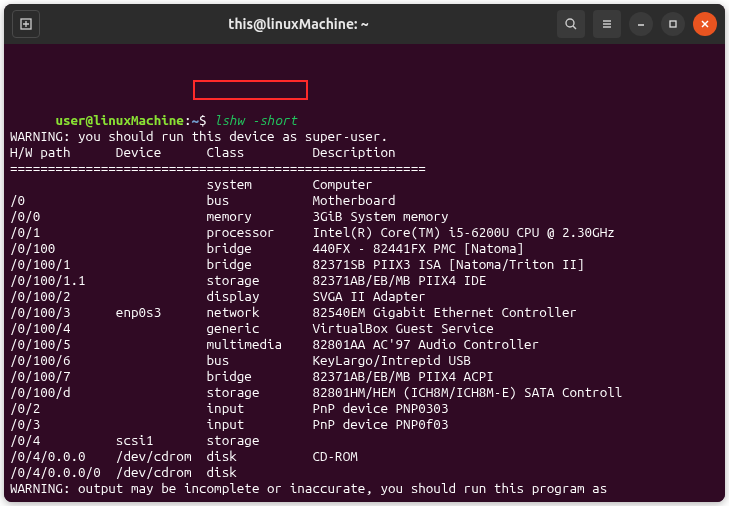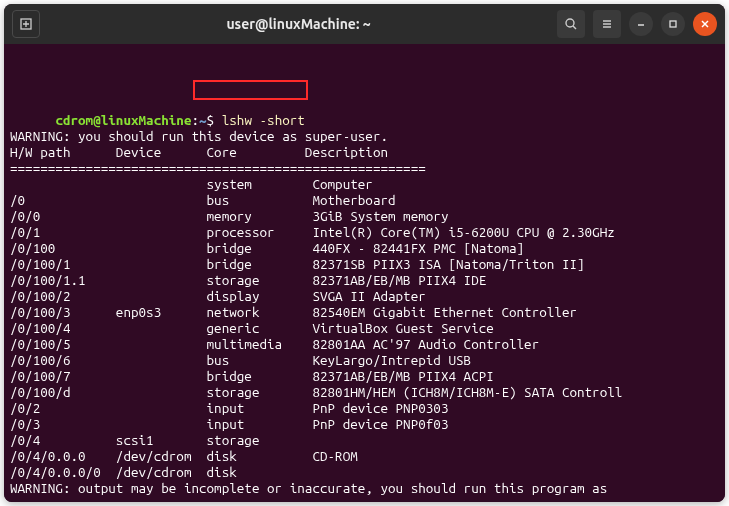--- a/index.html
+++ b/index.html
@@ -73,21 +73,21 @@
       line-height: 16px;
       padding: 4px 6px;
       white-space: pre;
       overflow: hidden;
       font-family: 'Ubuntu Mono', 'Consolas', monospace;
     }
     .prompt-user { color: #8ae234; font-weight: bold; }
     .prompt-colon { color: #ffffff; }
     .prompt-path { color: #729fcf; font-weight: bold; }
     .prompt-dollar { color: #ffffff; }
-    .cmd { color: #fef9c3; }
+    .cmd { color: #22c55e; font-style: italic; }
     .highlight-box {
       border: 2px solid #ff2a2a;
       position: absolute;
     }
     .line { white-space: pre; }
     .term-wrap { position: relative; }
   </style>
 </head>
 <body>
 
@@ -95,21 +95,21 @@
   <div class="titlebar">
     <div class="tb-left">
       <div class="tb-btn">
         <svg width="14" height="14" viewBox="0 0 14 14">
             <rect x="2" y="2" width="10" height="10" fill="none" stroke="#ccc" stroke-width="1.3"></rect>
             <line x1="7" y1="4" x2="7" y2="10" stroke="#ccc" stroke-width="1.3"></line>
             <line x1="4" y1="7" x2="10" y2="7" stroke="#ccc" stroke-width="1.3"></line>
           </svg>
       </div>
     </div>
-    <div class="tb-title">user@linuxMachine: ~</div>
+    <div class="tb-title">this@linuxMachine: ~</div>
     <div class="tb-right">
       <div class="tb-sq">
         <svg width="14" height="14" viewBox="0 0 14 14">
             <circle cx="6" cy="6" r="4" fill="none" stroke="#ccc" stroke-width="1.4"></circle>
             <line x1="9" y1="9" x2="12" y2="12" stroke="#ccc" stroke-width="1.4"></line>
           </svg>
       </div>
       <div class="tb-sq">
         <svg width="14" height="14" viewBox="0 0 14 14">
             <line x1="3" y1="4" x2="11" y2="4" stroke="#ccc" stroke-width="1.5"></line>
@@ -132,23 +132,23 @@
             <line x1="2" y1="2" x2="8" y2="8" stroke="#fff" stroke-width="1.5"></line>
             <line x1="8" y1="2" x2="2" y2="8" stroke="#fff" stroke-width="1.5"></line>
           </svg>
       </div>
     </div>
   </div>
 
   <div class="terminal">
     <div class="term-wrap">
       <div class="highlight-box" style="left:183px;top:0px;width:115px;height:20px;"></div>
-      <span class="line"><span class="prompt-user">cdrom@linuxMachine</span><span class="prompt-colon">:</span><span class="prompt-path">~</span><span class="prompt-dollar">$</span> <span class="cmd">lshw -short</span></span>
+      <span class="line"><span class="prompt-user">user@linuxMachine</span><span class="prompt-colon">:</span><span class="prompt-path">~</span><span class="prompt-dollar">$</span> <span class="cmd">lshw -short</span></span>
 <span class="line">WARNING: you should run this device as super-user.</span>
-<span class="line">H/W path      Device      Core         Description</span>
+<span class="line">H/W path      Device      Class         Description</span>
 <span class="line">=======================================================</span>
 <div id="rows">                          system        Computer
 /0                        bus           Motherboard
 /0/0                      memory        3GiB System memory
 /0/1                      processor     Intel(R) Core(TM) i5-6200U CPU @ 2.30GHz
 /0/100                    bridge        440FX - 82441FX PMC [Natoma]
 /0/100/1                  bridge        82371SB PIIX3 ISA [Natoma/Triton II]
 /0/100/1.1                storage       82371AB/EB/MB PIIX4 IDE
 /0/100/2                  display       SVGA II Adapter
 /0/100/3      enp0s3      network       82540EM Gigabit Ethernet Controller

